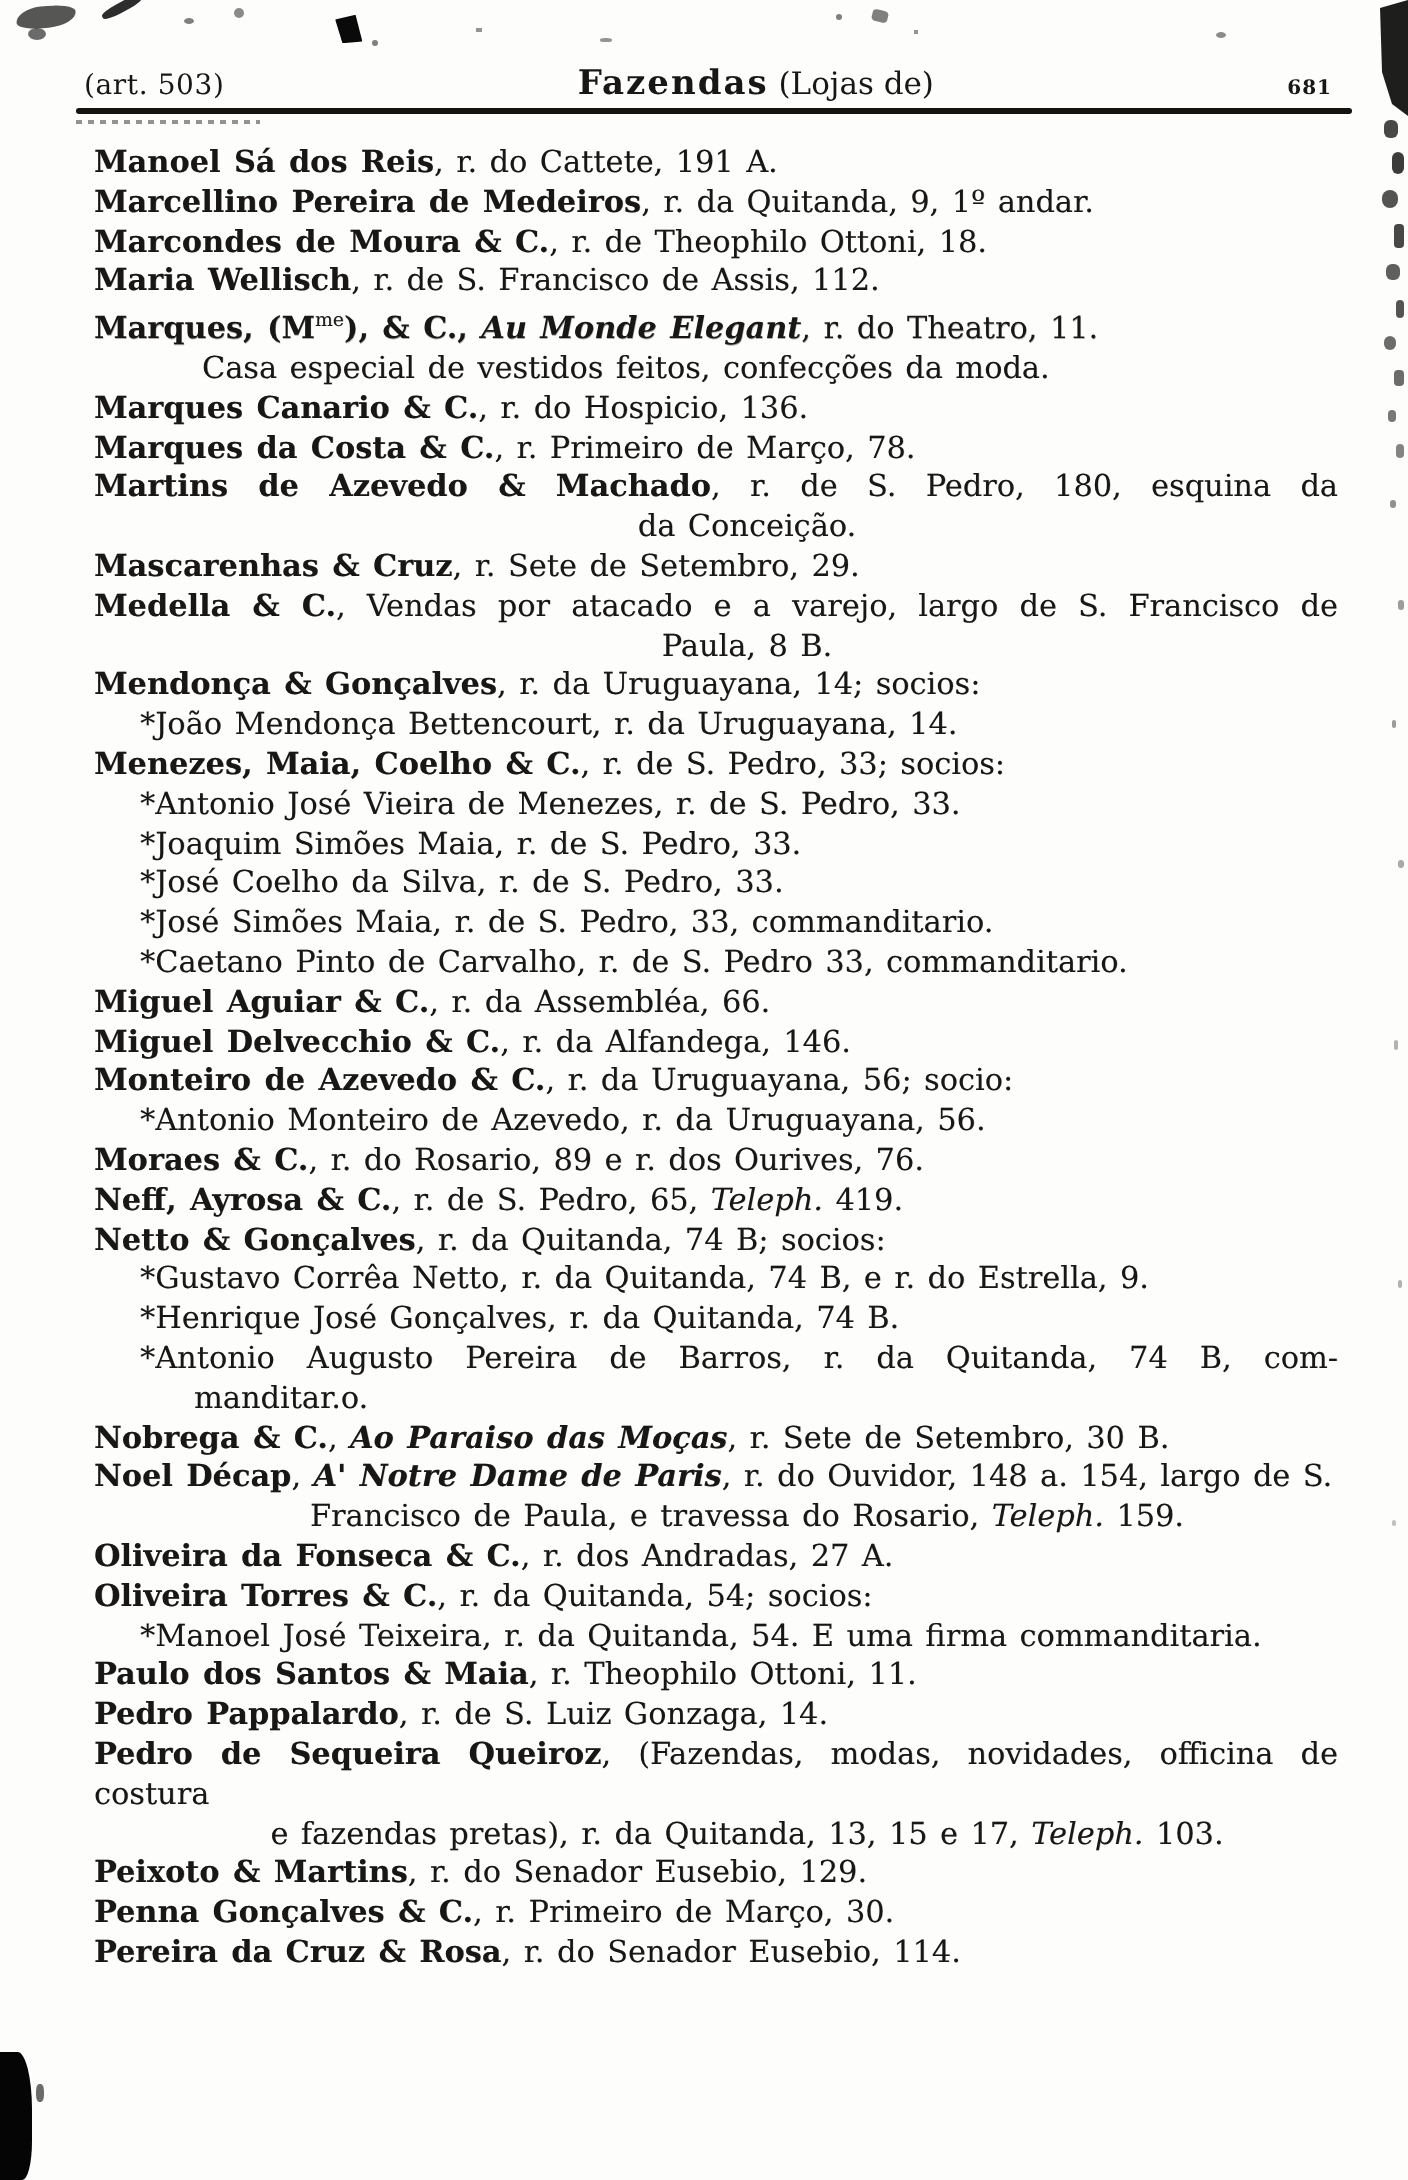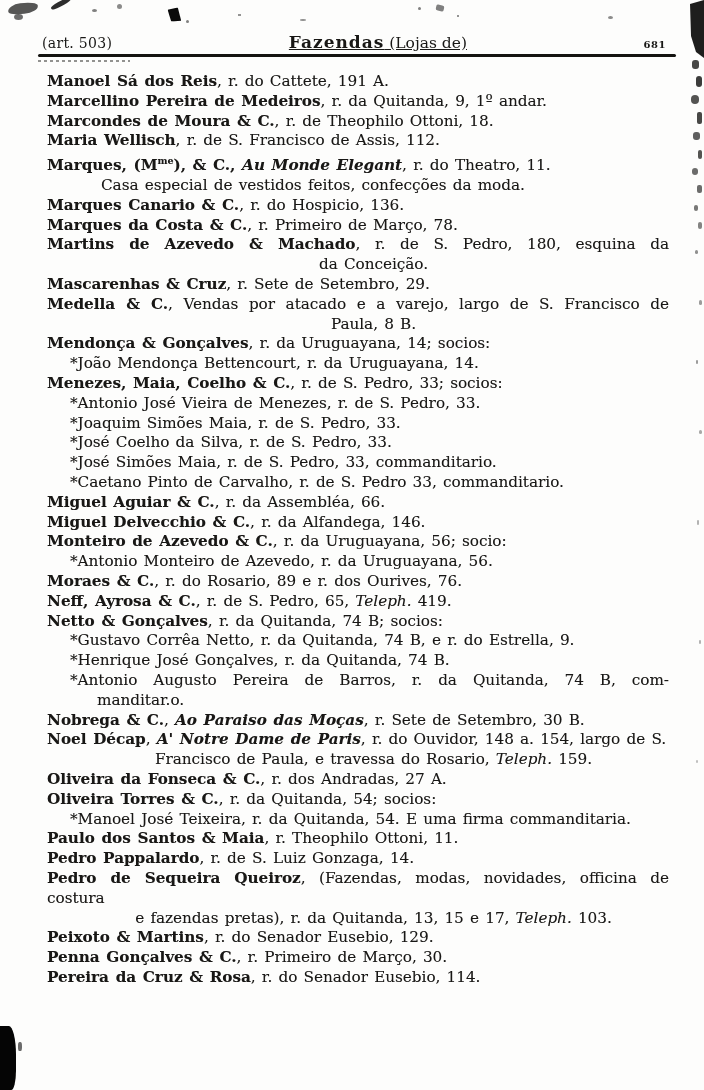--- a/index.html
+++ b/index.html
@@ -8,21 +8,21 @@
     background:#fdfdfc;
     font-family:"DejaVu Serif","Liberation Serif",serif;
     color:#181715;
   }
   
   .hdr{
     position:absolute;left:42px;top:32px;width:624px;
     display:flex;justify-content:space-between;align-items:baseline;
   }
   .hdr .artref{font-size:14px;letter-spacing:.3px;}
-  .hdr .title{font-size:17px;text-decoration:underline;}
+  .hdr .title{font-size:17px;}
   .hdr .title .tb{font-weight:bold;letter-spacing:1px;}
   .hdr .title .tr{font-weight:normal;font-size:15.5px;}
   .hdr .pagenum{font-size:10px;font-weight:bold;letter-spacing:.5px;}
   .rule{
     position:absolute;left:38px;top:54px;width:638px;height:3px;
     background:#141310;border-radius:2px;
   }
   .rule-dots{
     position:absolute;left:38px;top:60px;width:92px;height:2px;
     background:repeating-linear-gradient(90deg,#3b3b38 0 3px,transparent 3px 6px);
@@ -38,21 +38,21 @@
   .line.spread{white-space:normal;text-align:justify;text-align-last:justify;}
   .ind-main{padding-left:0;}
   .ind-socio{padding-left:23px;}
   .ind-cont{padding-left:31px;text-align:center;}
   .ind-socio2{padding-left:50px;}
   .ind-casa{padding-left:54px;}
   .sg-r{font-weight:normal;}
   .sg-b{font-weight:bold;}
   .sg-i{font-style:italic;}
   .sg-bi{font-weight:bold;font-style:italic;}
-  .sg-bsup{font-weight:bold;vertical-align:super;font-size:62%;}
+  .sg-bsup{font-weight:normal;vertical-align:super;font-size:62%;}
   
   .art{position:absolute;background:rgba(8,8,8,.85);}
 </style>
 </head>
 <body>
 
 <div class="hdr">
   <span class="artref">(art. 503)</span>
   <span class="title"><span class="tb">Fazendas</span><span class="tr"> (Lojas de)</span></span>
   <span class="pagenum">681</span>

